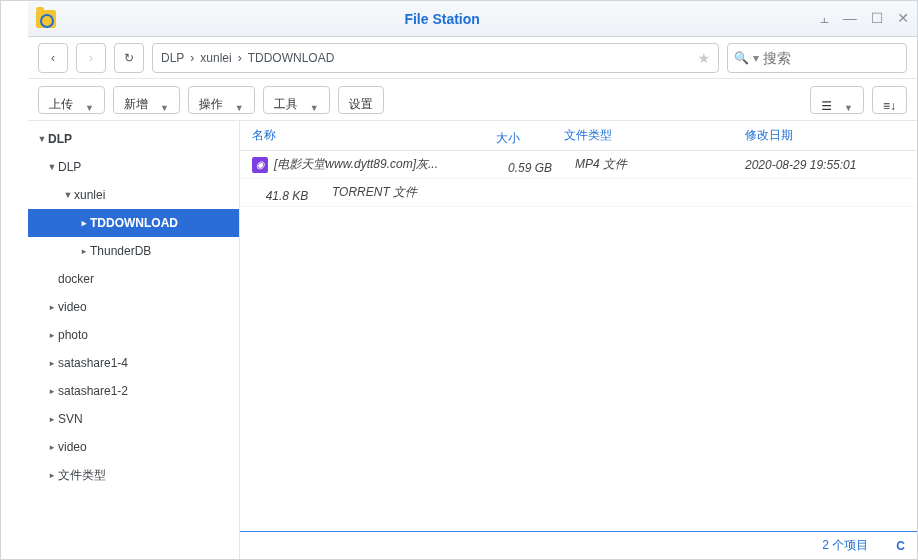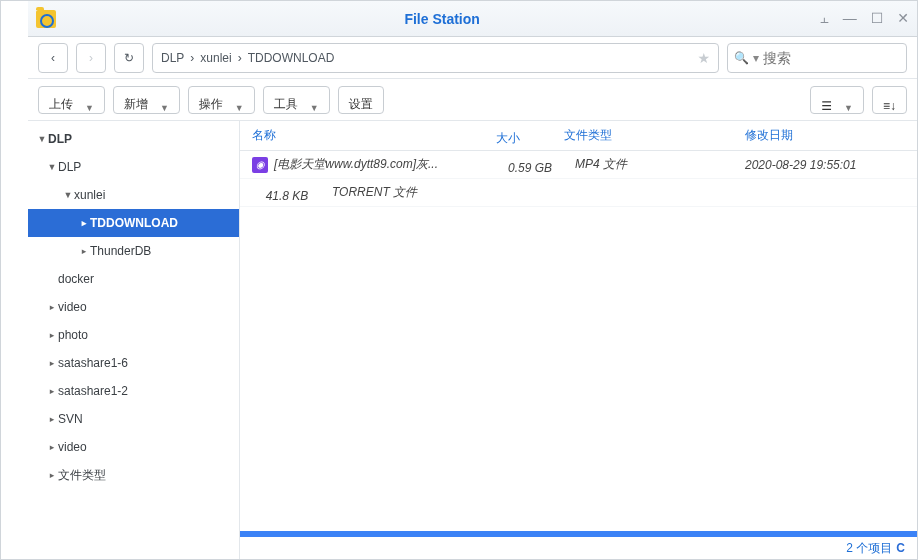--- a/index.html
+++ b/index.html
@@ -37,21 +37,21 @@
 .table-head { display: flex; height: 30px; align-items: center; border-bottom: 1px solid #e3e7eb; color: #1e6fd6; font-size: 12px; padding: 0 12px; gap: 11px; }
 .col-name { flex: 1; }
 .col-size { width: 80px; text-align: center; padding-right: 10px; margin-top: 6px; }
 .col-type { width: 170px; }
 .col-date { width: 160px; text-align: left; }
 .table-body { flex: 1; overflow: auto; font-style: italic; }
 .row { display: flex; height: 28px; align-items: center; padding: 0 12px; border-bottom: 1px solid #f4f6f8; color: #444; }
 .file-icon { width: 16px; height: 16px; margin-right: 6px; display: inline-flex; align-items: center; justify-content: center; font-size: 10px; }
 .file-icon.mp4 { background: #7b3fe4; color: #fff; border-radius: 2px; }
 .file-icon.generic { border: 1px solid #c8cdd2; border-radius: 1px; background: #fff; }
-.status { height: 28px; border-top: 6px solid #3b82f6; display: flex; align-items: center; justify-content: flex-end; padding: 0 12px; gap: 4px; color: #1e6fd6; font-size: 12px; }
+.status { height: 28px; border-top: 1px solid #3b82f6; display: flex; align-items: center; justify-content: flex-end; padding: 0 12px; gap: 28px; color: #1e6fd6; font-size: 12px; }
 .status .refresh { color: #2b6dd6; cursor: pointer; font-weight: 700; }
 .pin-icon::before { content: "⫠"; }
 </style>
 </head>
 <body>
 
 <div class="window">
 
   <div class="titlebar">
     <div class="icon"></div>
@@ -138,21 +138,21 @@
           <div class="tree-item tree-d1">
             <span class="arrow">▸</span>
             <span>video</span>
           </div>
           <div class="tree-item tree-d1">
             <span class="arrow">▸</span>
             <span>photo</span>
           </div>
           <div class="tree-item tree-d1">
             <span class="arrow">▸</span>
-            <span>satashare1-6</span>
+            <span>satashare1-4</span>
           </div>
           <div class="tree-item tree-d1">
             <span class="arrow">▸</span>
             <span>satashare1-2</span>
           </div>
           <div class="tree-item tree-d1">
             <span class="arrow">▸</span>
             <span>SVN</span>
           </div>
           <div class="tree-item tree-d1">

